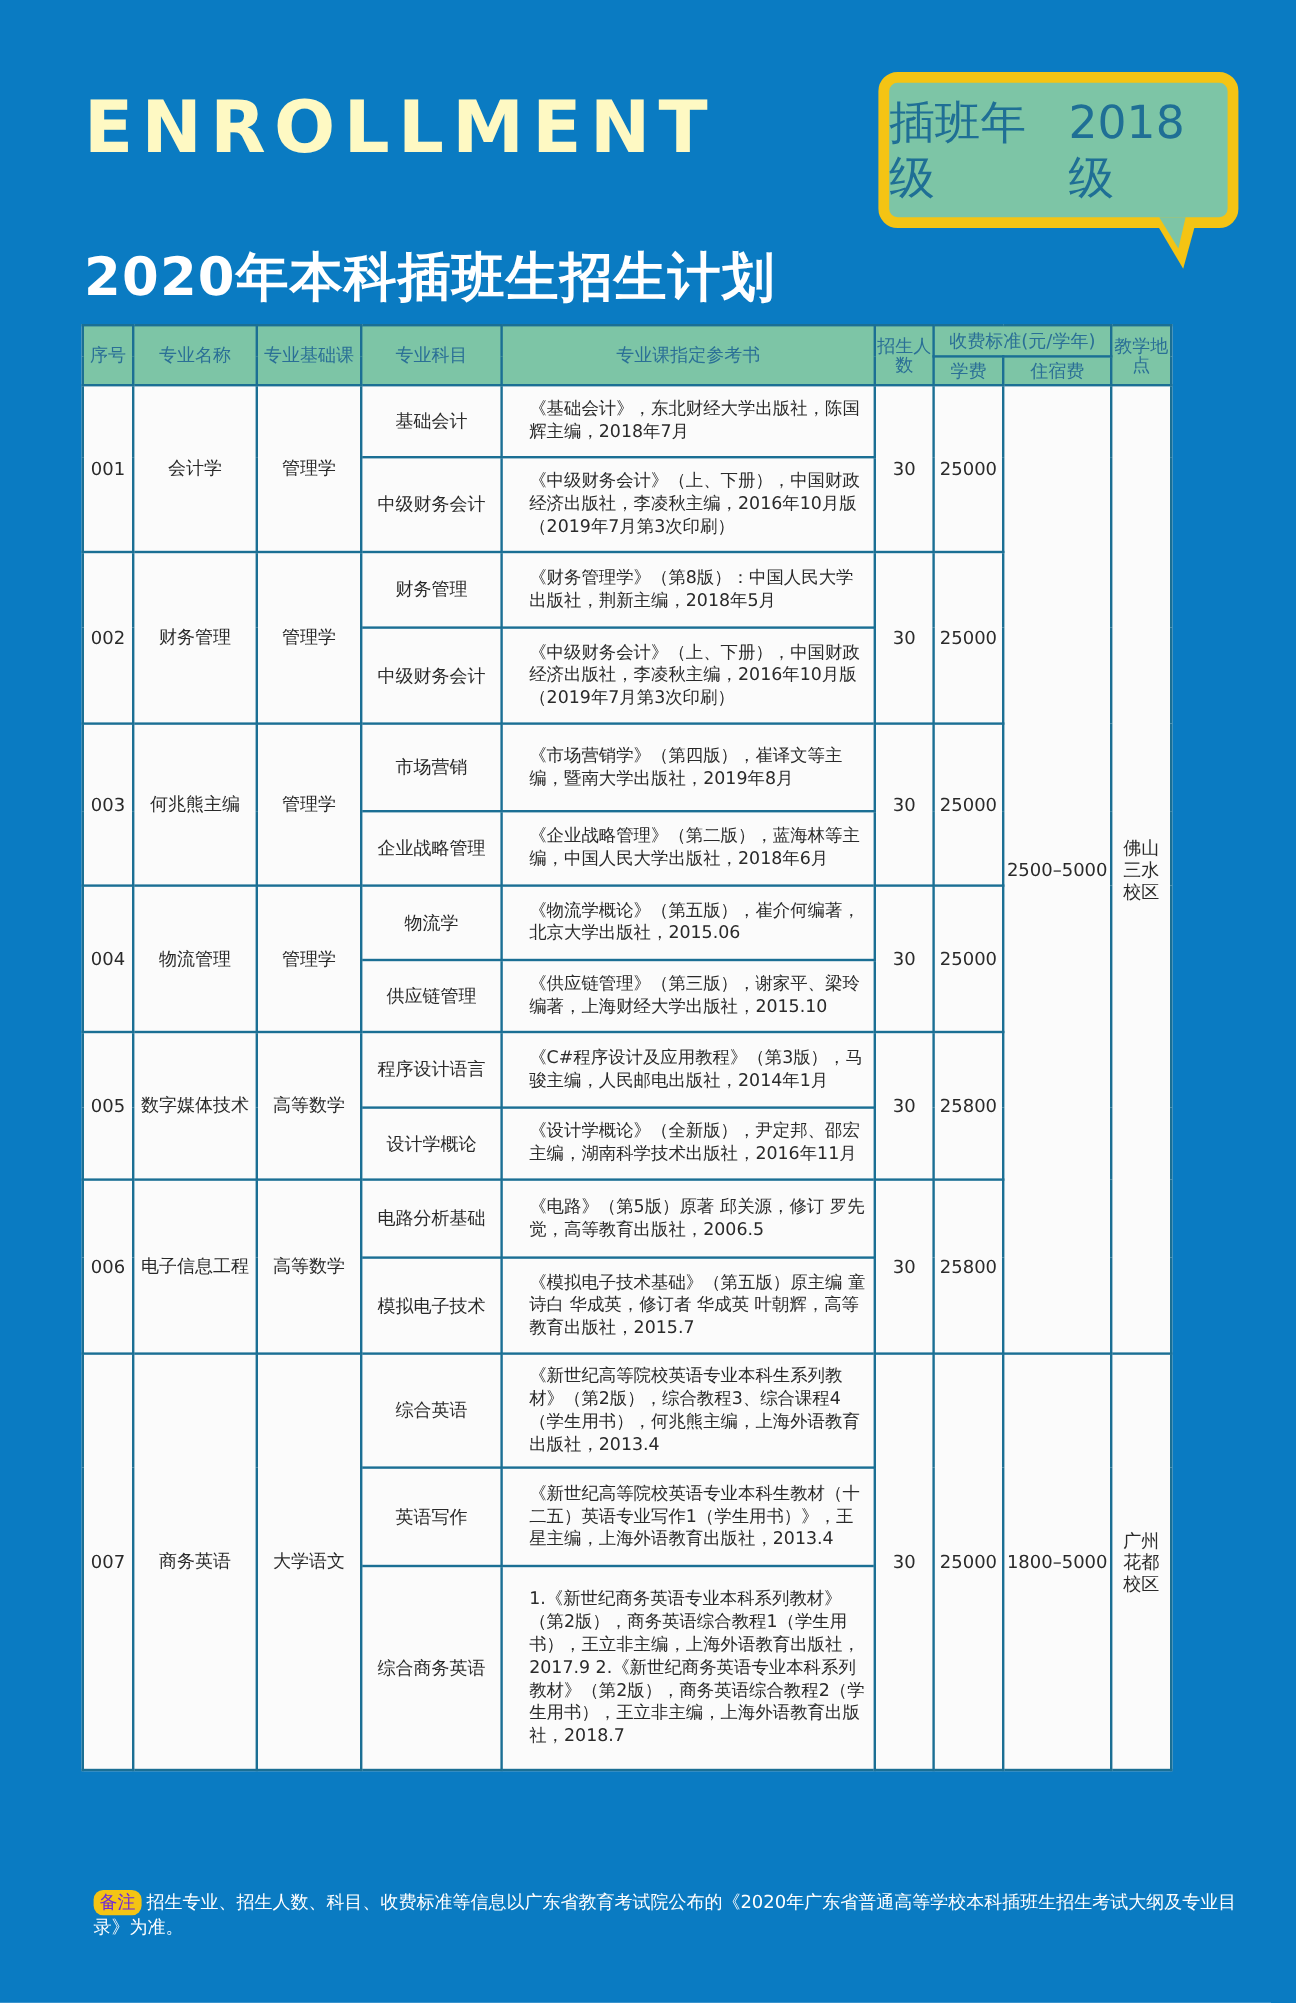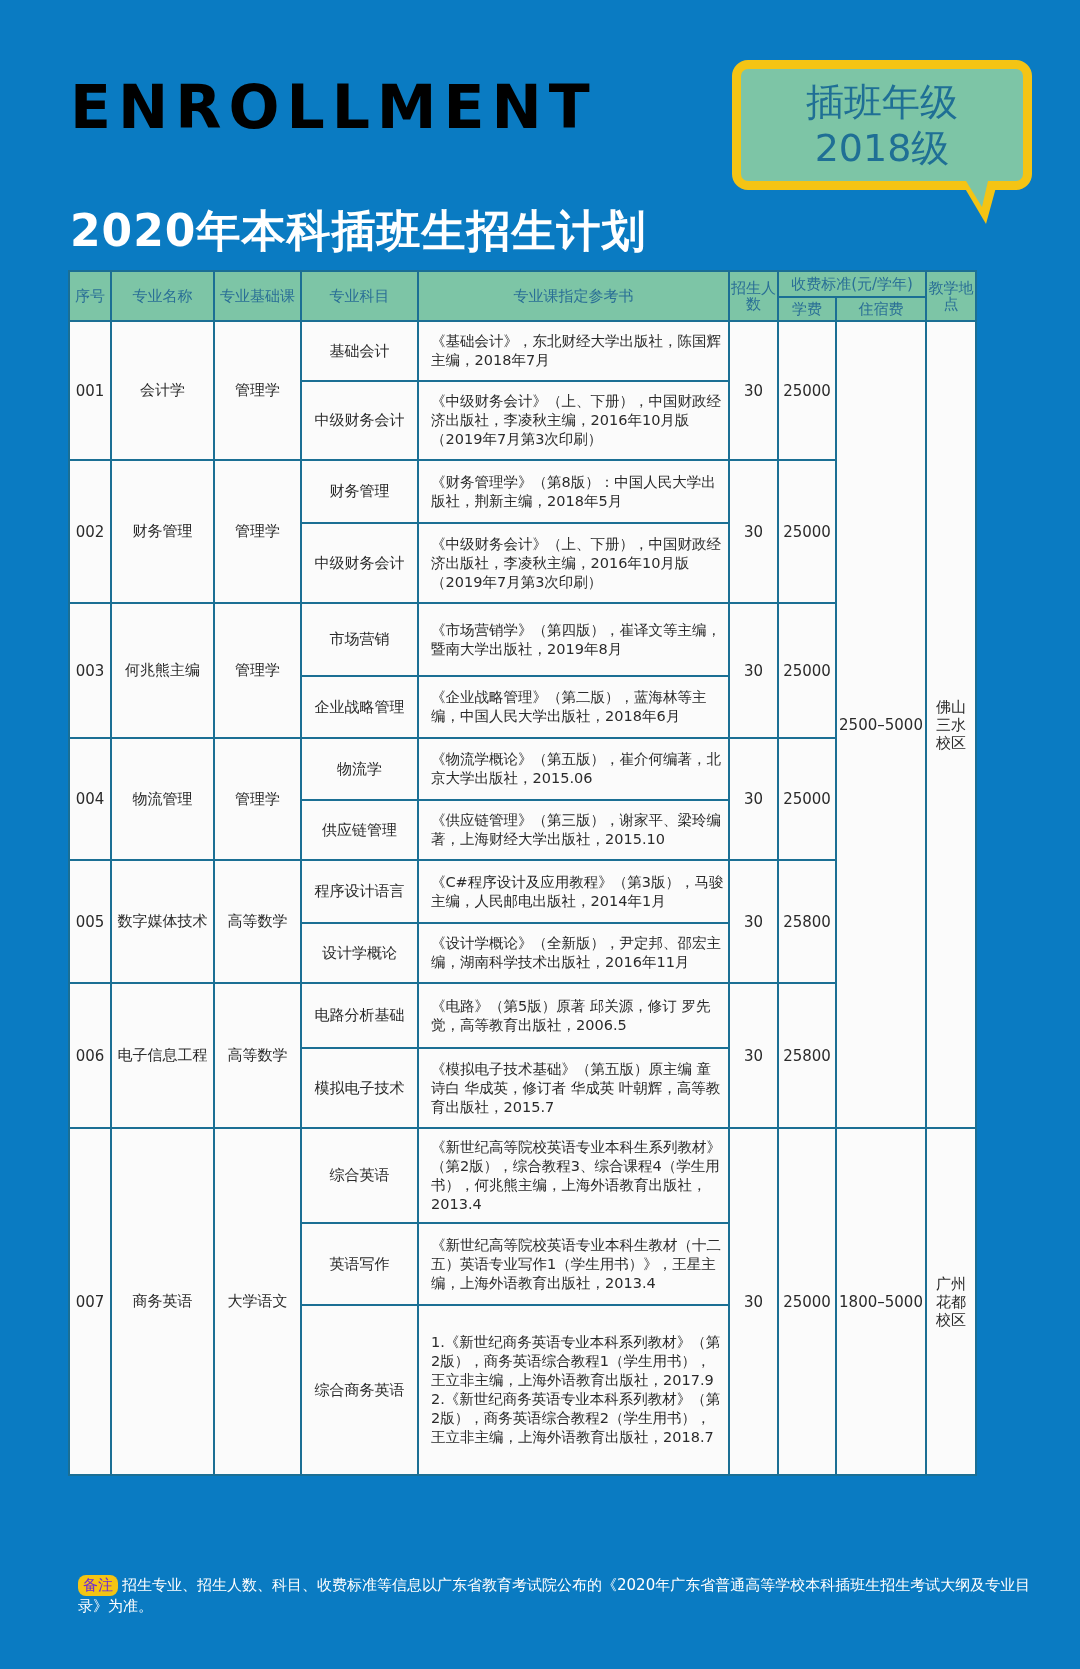--- a/index.html
+++ b/index.html
@@ -6,34 +6,34 @@
   html, body { width: 1080px; height: 1669px; }
   body {
     background: #0a7bc2;
     font-family: "DejaVu Sans", "Liberation Sans", sans-serif;
     position: relative;
     overflow: hidden;
     color: #2a2a2a;
   }
   .title-en {
     position: absolute; left: 70px; top: 78px;
-    color: #000000; font-family: "DejaVu Sans", sans-serif;
+    color: #fef9c3; font-family: "DejaVu Sans", sans-serif;
     font-weight: bold; font-size: 60px; line-height: 58px;
     letter-spacing: 7px;
   }
   .title-cn {
     position: absolute; left: 70px; top: 202px;
     color: #ffffff; font-weight: bold; font-size: 44px;
     letter-spacing: 1px;
   }
   .bubble {
     position: absolute; left: 732px; top: 60px;
     width: 300px; height: 130px;
     background: #7dc5a6; border: 9px solid #f4c414; border-radius: 16px;
-    display: flex; flex-direction: column; align-items: center; justify-content: center;
+    display: flex; flex-direction: row; align-items: center; justify-content: center;
     color: #1f6f95; font-size: 38px; line-height: 46px;
   }
   .bubble-tail {
     position: absolute; left: 960px; top: 180px; width: 0; height: 0;
     border-left: 26px solid transparent;
     border-right: 12px solid transparent;
     border-top: 44px solid #f4c414;
   }
   .bubble-tail-inner {
     position: absolute; left: 966px; top: 181px; width: 0; height: 0;
@@ -48,21 +48,21 @@
   }
   table.plan th, table.plan td {
     border: 2px solid #1b6f94;
     text-align: center; vertical-align: middle;
     font-size: 15px; font-weight: normal;
   }
   table.plan th {
     background: #7dc5a6; color: #2a6f96; font-size: 15px; line-height: 16px;
   }
   table.plan td.book {
-    text-align: left; padding: 2px 4px 2px 12px; line-height: 19px; font-size: 14.5px;
+    text-align: left; padding: 2px 4px 2px 22px; line-height: 19px; font-size: 14.5px;
   }
   table.plan td.subj { font-size: 15px; margin-left: 48px; }
   table.plan td.camp { line-height: 18px; }
   .note {
     position: absolute; left: 78px; top: 1575px; width: 970px;
     color: #ffffff; font-size: 15px; line-height: 21px;
   }
   .note-badge {
     display: inline-block; background: #f4c414; color: #6d28d9;
     border-radius: 8px; padding: 0 5px; margin-right: 4px; font-size: 15px;

